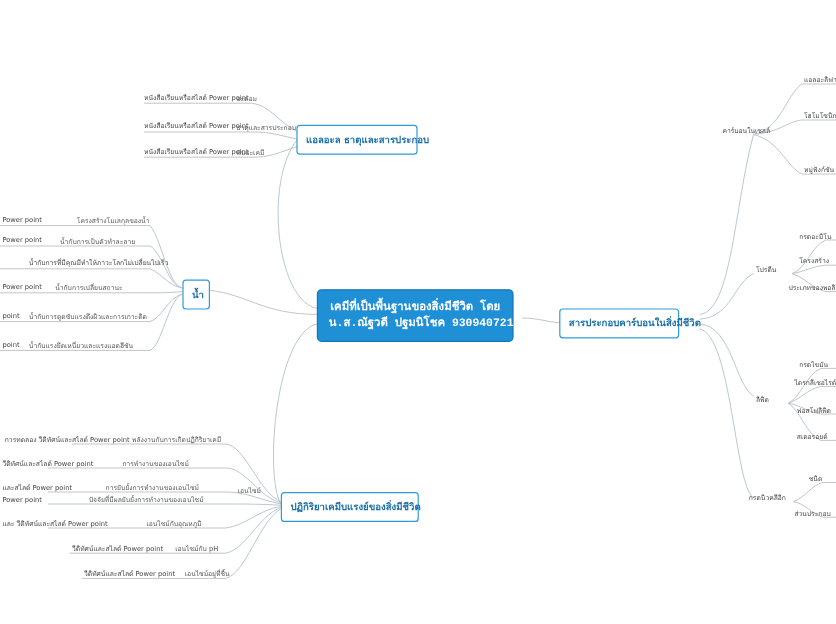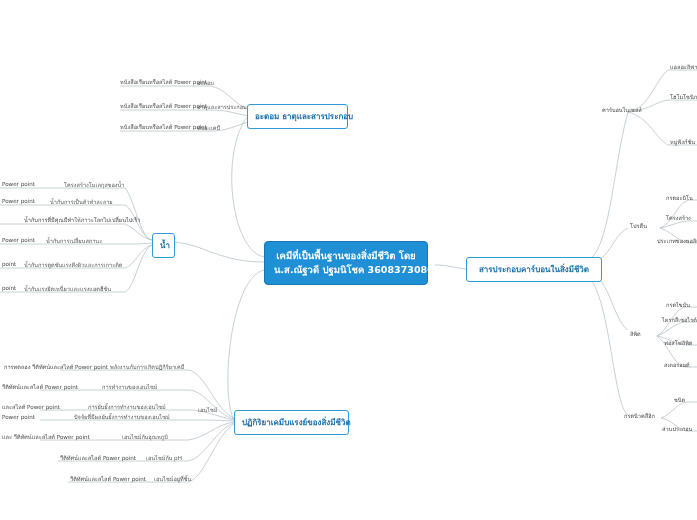--- a/index.html
+++ b/index.html
@@ -147,34 +147,34 @@
       <line x1="60" y1="370" x2="188" y2="370"></line>
       <line x1="40" y1="390" x2="188" y2="390"></line>
       <line x1="40" y1="410" x2="188" y2="410"></line>
       <line x1="40" y1="420" x2="188" y2="420"></line>
       <line x1="40" y1="440" x2="188" y2="440"></line>
       <line x1="58" y1="461" x2="188" y2="461"></line>
       <line x1="68" y1="482" x2="188" y2="482"></line>
     </g>
   </svg>
 
-  <div class="node root" style="left:264px; top:241px; width:164px;">
+  <div class="node root" style="left:264px; top:241px; width:164px;font-family:Liberation Mono, monospace;">
     <div>เคมีที่เป็นพื้นฐานของสิ่งมีชีวิต โดย</div>
-    <div>น.ส.ณัฐวดี ปฐมนิโชค 3608373086</div>
+    <div>น.ส.ณัฐวดี ปฐมนิโชค 9309407213</div>
   </div>
 
   <div class="node l1" style="left:247px; top:104px; width:101px;">
-    <span>อะตอม ธาตุและสารประกอบ</span>
+    <span>แอลอะล ธาตุและสารประกอบ</span>
   </div>
 
   <div class="node l1" style="left:152px; top:233px; width:23px;">
     <span>น้ำ</span>
   </div>
 
-  <div class="node l1" style="left:466px; top:257px; width:136px;text-align:center;">
+  <div class="node l1" style="left:466px; top:257px; width:100px;text-align:center;">
     <span>สารประกอบคาร์บอนในสิ่งมีชีวิต</span>
   </div>
 
   <div class="node l1" style="left:234px; top:410px; width:115px;">
     <span>ปฏิกิริยาเคมีบแรงย์ของสิ่งมีชีวิต</span>
   </div>
 
   <div class="node leaf" style="left:118px; top:78px;">
     <span>หนังสือเรียนหรือสไลด์ Power point</span>
   </div>

